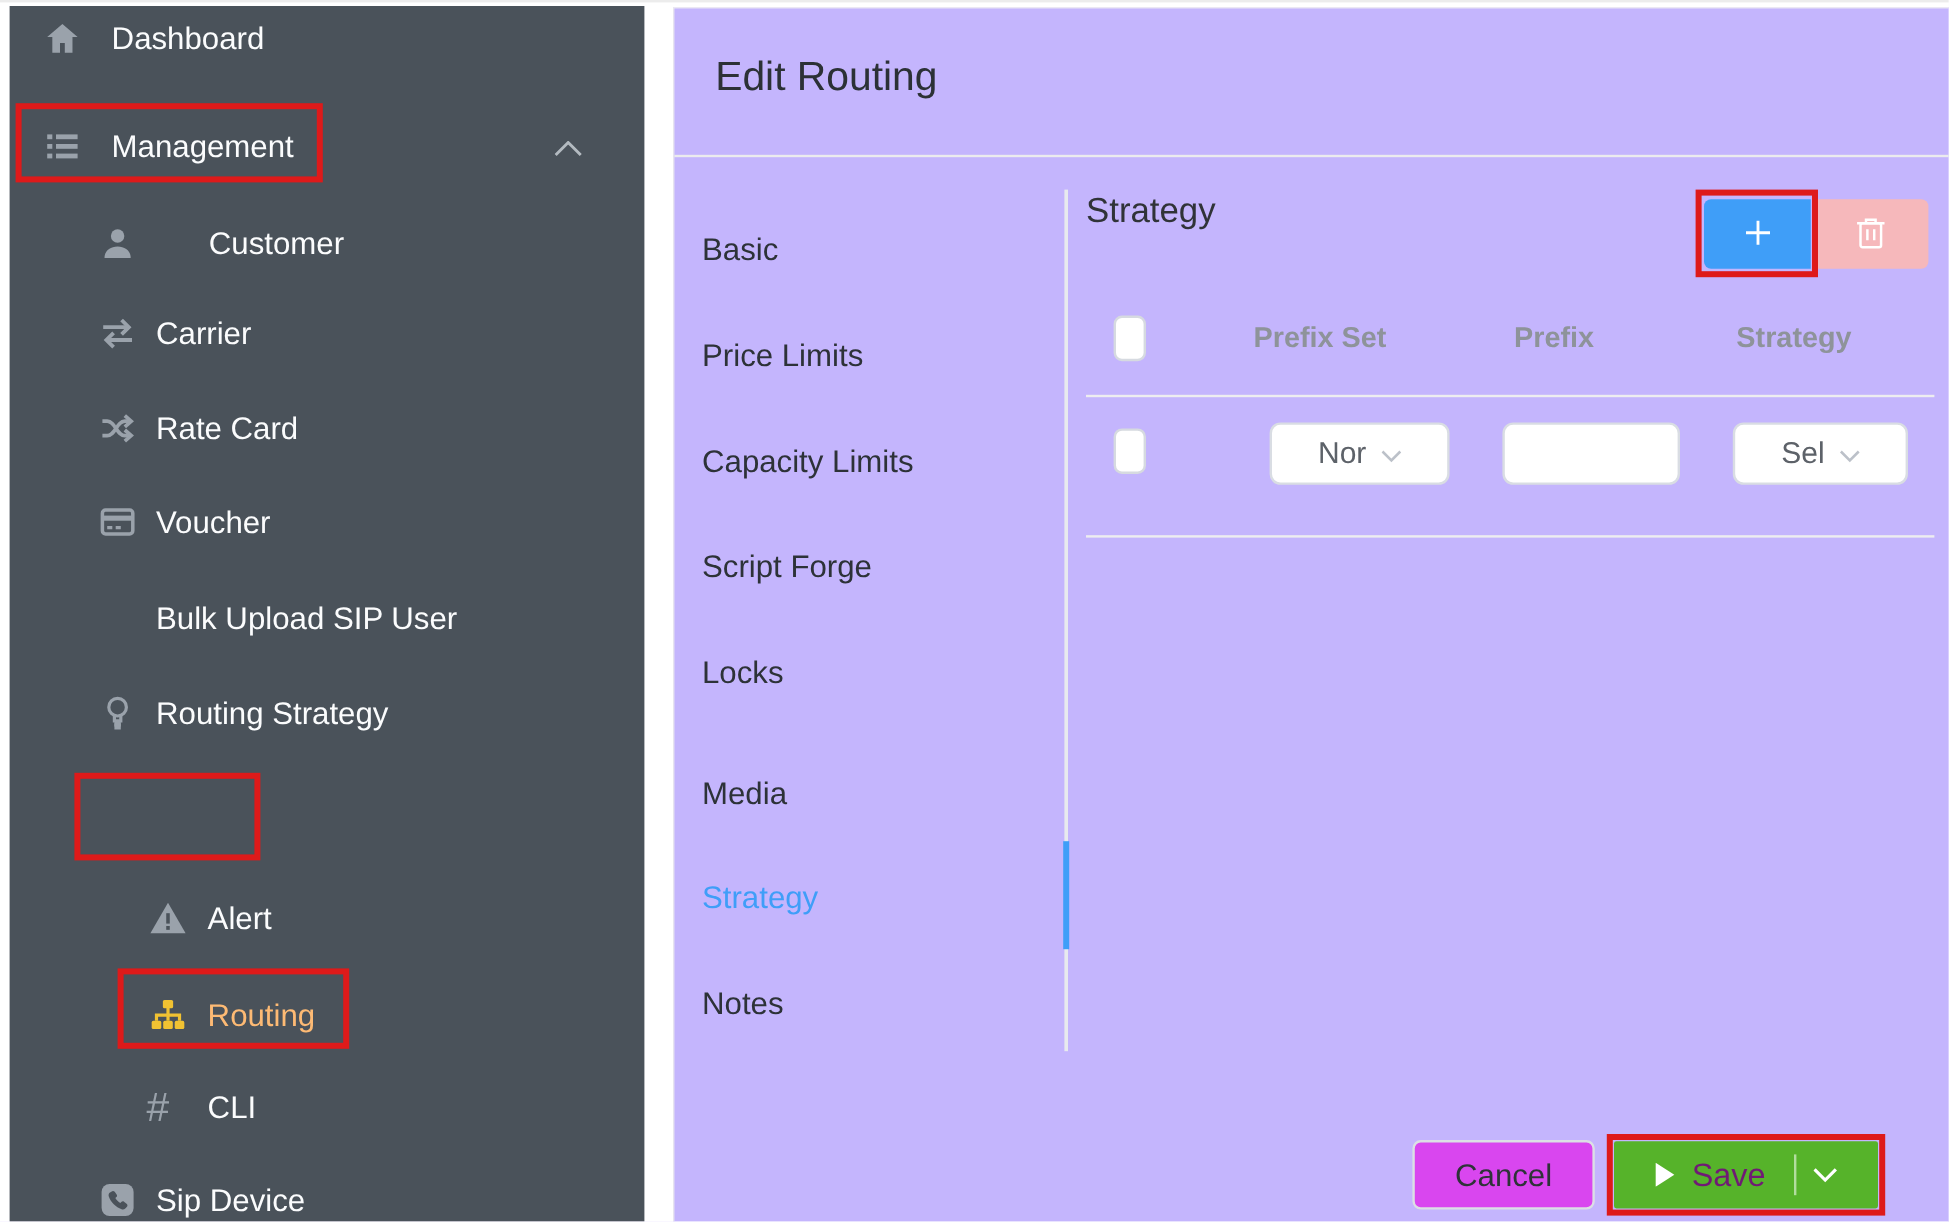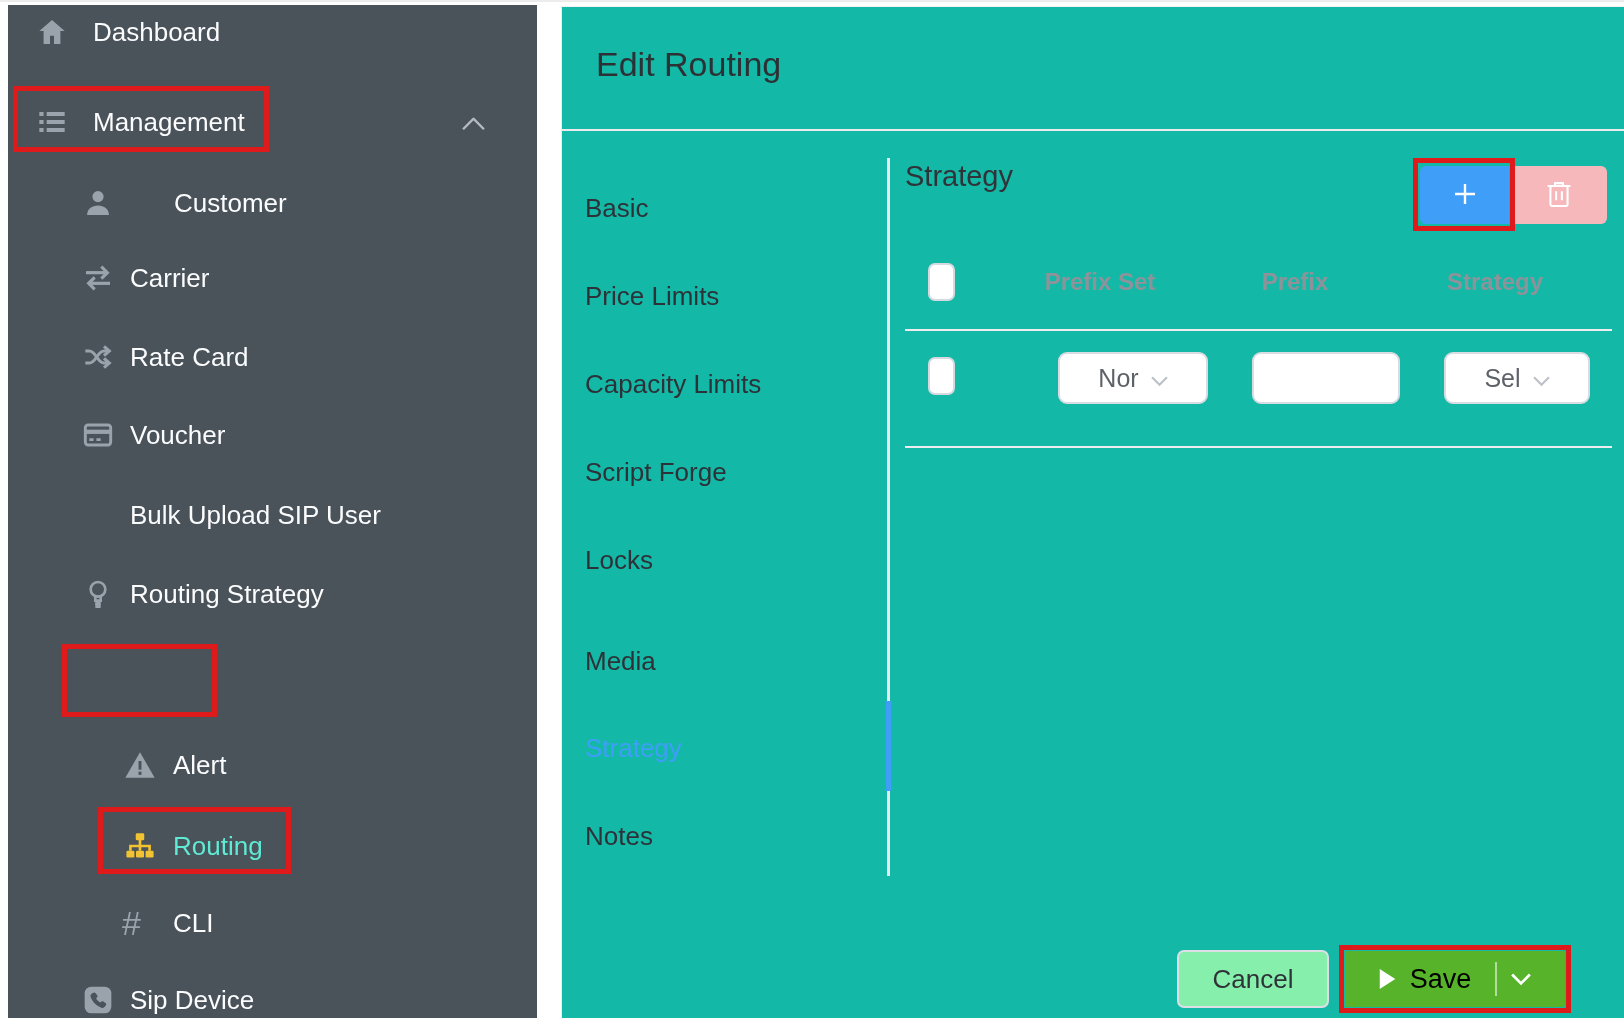--- a/index.html
+++ b/index.html
@@ -12,35 +12,35 @@
   
   .sidebar { position:absolute; left:8px; top:5px; width:529px; height:1013px; background:#4a525a; }
   .side-item { position:absolute; left:0; width:100%; height:64px; display:flex; align-items:center; color:#fbfcfd; font-size:26px; cursor:pointer; }
   .side-item .ic { width:44px; height:36px; display:flex; align-items:center; justify-content:flex-start; color:#9aa2ab; flex:0 0 44px; margin-right:15px; }
   .side-item .ic svg { width:36px; height:32px; }
   .side-item.lvl0 { padding-left:26px; }
   .side-item.lvl1 { padding-left:72px; }
   .side-item.lvl1 .ic { flex-basis:36px; width:36px; margin-right:14px; }
   .side-item.lvl2 { padding-left:114px; }
   .side-item.lvl2 .ic { flex-basis:36px; width:36px; margin-right:15px; }
-  .side-item.active { color:#5eead4; }
+  .side-item.active { color:#fdba74; }
   .side-item.active .ic { color:#f1c232; }
   .side-item .chev { position:absolute; right:52px; top:50%; transform:translateY(-50%); }
   .hash-glyph { font-size:34px; color:#9aa2ab; font-weight:400; }
 
   
   .annot { position:absolute; border:5px solid #de1a1a; background:transparent; z-index:50; pointer-events:none; }
   .annot-management { left:13px; top:86px;  width:256px; height:66px; }
   .annot-tags       { left:62px; top:644px; width:155px; height:73px; }
   .annot-routing    { left:98px; top:807px; width:193px; height:67px; }
   .annot-plus       { left:1413px; top:158px; width:102px; height:73px; }
   .annot-save       { left:1339px; top:945px; width:232px; height:68px; }
 
   
-  .modal { position:absolute; left:561px; top:6px; width:1063px; height:1012px; background:#14b8a6; border-left:1px solid #ededed; border-top:1px solid #f2f2f2; }
+  .modal { position:absolute; left:561px; top:6px; width:1063px; height:1012px; background:#c4b5fd; border-left:1px solid #ededed; border-top:1px solid #f2f2f2; }
   .modal-header { position:absolute; left:0; top:0; width:100%; height:124px; border-bottom:2px solid #ebebee; }
   .modal-title { position:absolute; left:34px; top:38px; font-size:34px; color:#2c3136; }
 
   
   .tab-item { position:absolute; left:585px; width:300px; height:44px; line-height:44px; text-align:left; padding-right:0; font-size:26px; color:#2d3238; cursor:pointer; }
   .tab-divider { position:absolute; left:887px; top:158px; width:3px; height:718px; background:#e8eaee; }
   .tab-activebar { position:absolute; left:886px; top:701px; width:5px; height:90px; background:#3f9ef8; }
   .tab-item.active { color:#3f9ef8; }
 
   
@@ -61,23 +61,23 @@
   .hline { position:absolute; left:905px; width:707px; height:2px; background:#ededf0; }
   .hline.under-header { top:329px; }
   .hline.under-row { top:446px; }
 
   .select-box { position:absolute; top:352px; height:52px; border:2px solid #d9dde3; border-radius:9px; background:#fff; display:flex; align-items:center; justify-content:center; gap:12px; font-size:25px; color:#5d6269; cursor:pointer; }
   .select-prefixset { left:1058px; width:150px; }
   .select-strategy  { left:1444px; width:146px; }
   .text-input { position:absolute; left:1252px; top:352px; width:148px; height:52px; border:2px solid #d9dde3; border-radius:9px; background:#fff; font-size:25px; color:#303338; padding:0 14px; outline:none; }
 
   
-  .btn-cancel { position:absolute; left:1177px; top:950px; width:152px; height:58px; background:#86efac; border:2px solid #dcdfe5; border-radius:7px; font-size:26px; color:#2e3338; font-family:inherit; cursor:pointer; }
+  .btn-cancel { position:absolute; left:1177px; top:950px; width:152px; height:58px; background:#d946ef; border:2px solid #dcdfe5; border-radius:7px; font-size:26px; color:#2e3338; font-family:inherit; cursor:pointer; }
   .btn-save { position:absolute; left:1345px; top:951px; width:220px; height:56px; background:#56b32a; border:none; border-radius:2px; display:flex; align-items:center; justify-content:center; gap:14px; cursor:pointer; color:#fff; }
-  .btn-save .save-label { font-size:27px; color:#000000; }
+  .btn-save .save-label { font-size:27px; color:#701a75; }
   .btn-save .vline { width:2px; height:34px; background:rgba(255,255,255,.55); margin-left:10px; }
 </style>
 </head>
 <body>
 
 <div class="page">
   <div class="topline"></div>
 
   <nav class="sidebar" id="sidebar">
       <div class="side-item lvl0" style="top: -5px;">

